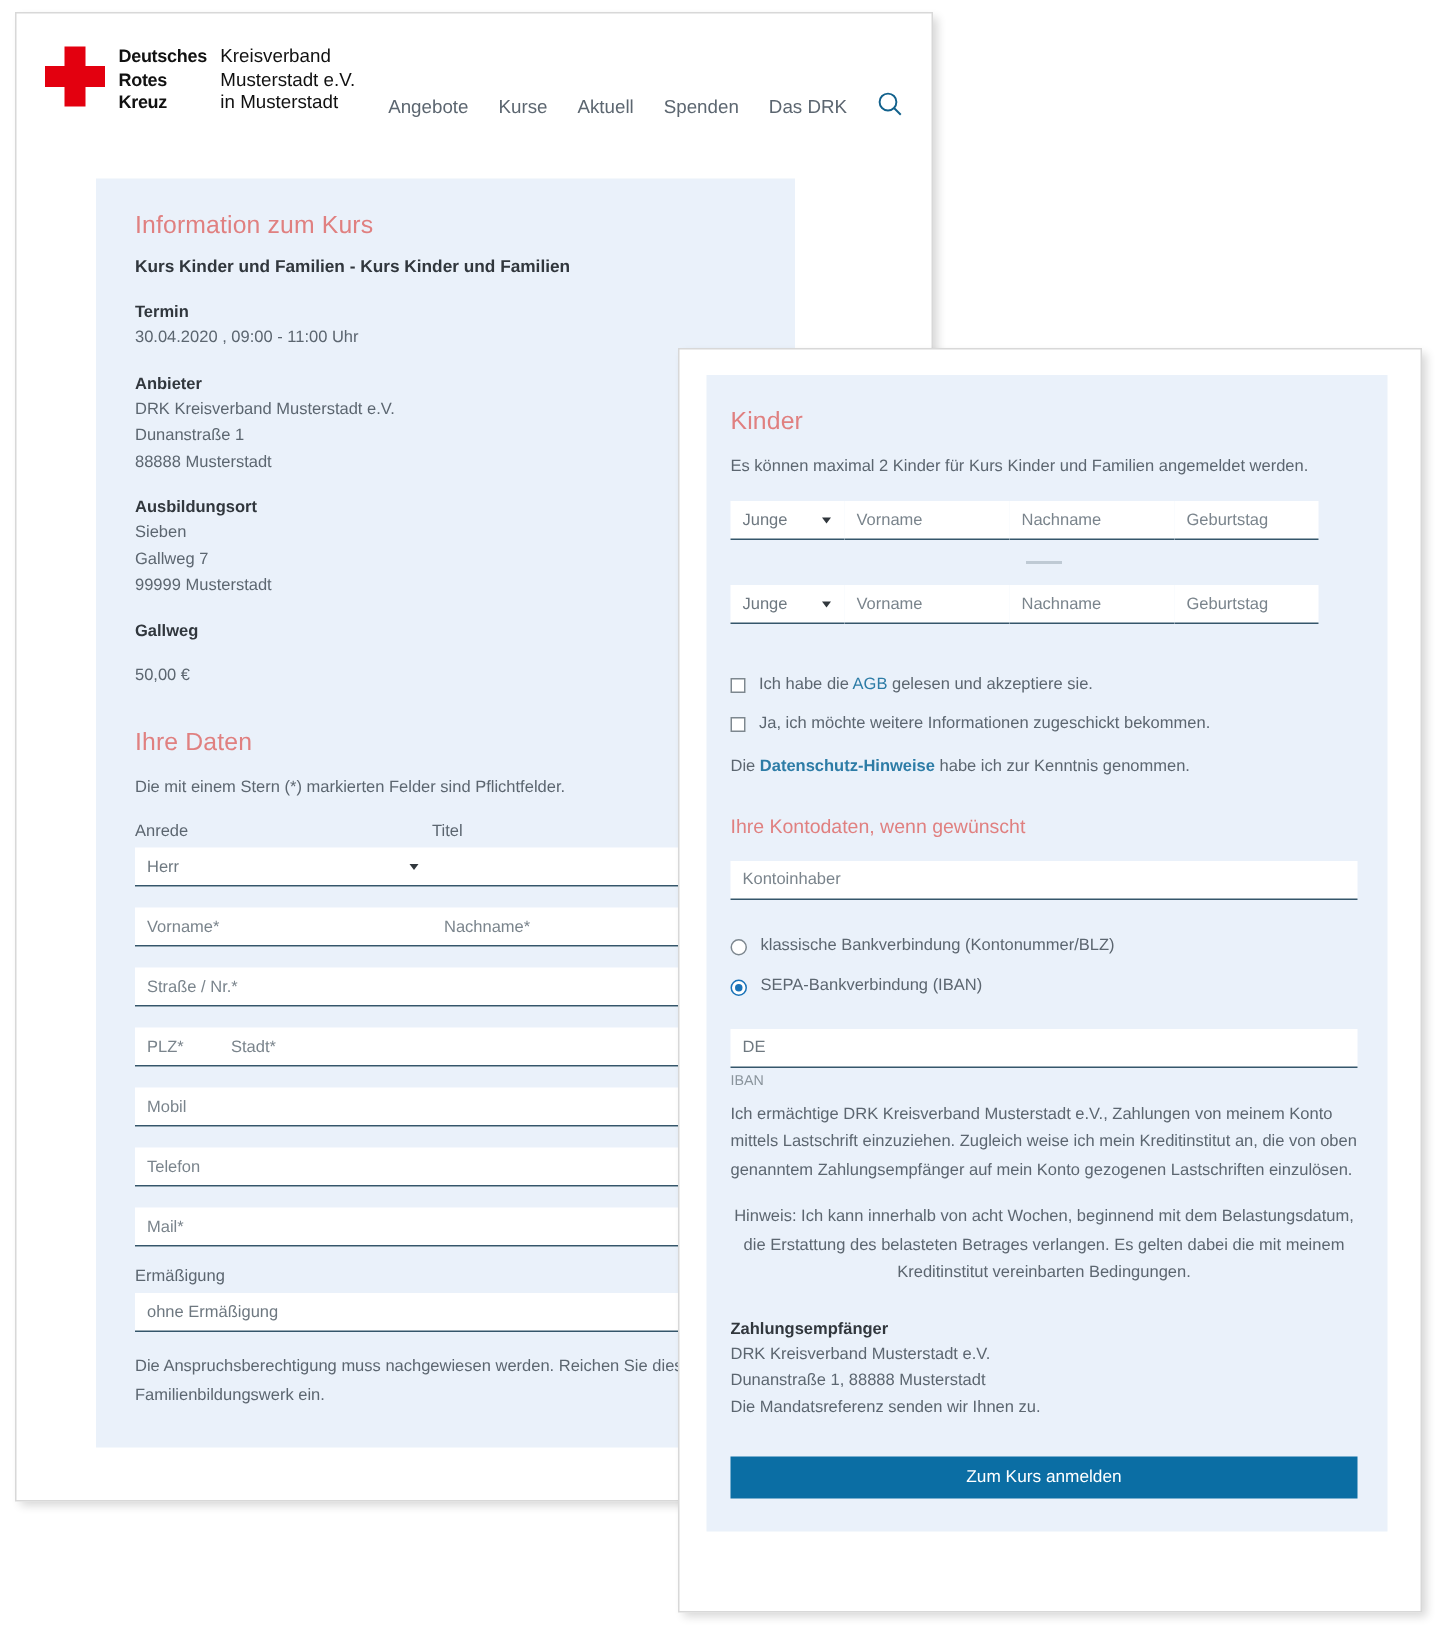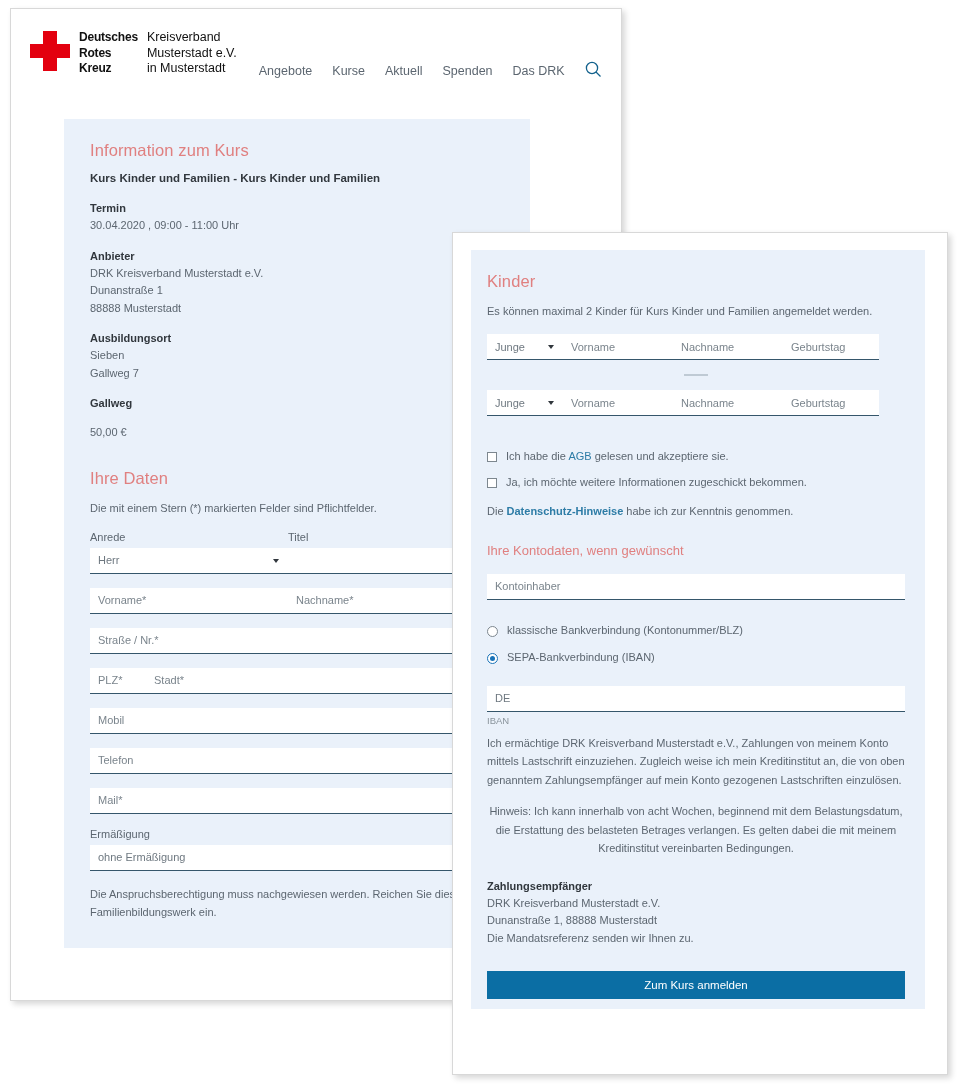--- a/index.html
+++ b/index.html
@@ -79,21 +79,21 @@
     display: flex;
     align-items: center;
   }
   .search-icon-wrap svg { display: block; }
 
   
   .panel {
     background: #eaf1fa;
   }
   #panel-left  { margin: 27px 91px 0 53px; padding: 22px 20px 26px 26px; }
-  #panel-right { margin: 17px 22px 0 18px; padding: 22px 20px 10px 16px; }
+  #panel-right { margin: 17px 22px 0 18px; padding: 22px 20px 22px 16px; }
 
   
   h2.section-title {
     font-size: 16.5px;
     font-weight: normal;
     color: #e08080;
     margin-bottom: 12px;
     letter-spacing: 0.1px;
   }
   h3.section-title-sm {
@@ -286,20 +286,21 @@
       <div class="field-label">Anbieter</div>
       <div class="field-value">DRK Kreisverband Musterstadt e.V.</div>
       <div class="field-value">Dunanstraße 1</div>
       <div class="field-value">88888 Musterstadt</div>
     </div>
 
     <div class="field-group">
       <div class="field-label">Ausbildungsort</div>
       <div class="field-value">Sieben</div>
       <div class="field-value">Gallweg 7</div>
+      <div class="field-value">99999 Musterstadt</div>
     </div>
 
     <div class="field-group">
       <div class="field-label">Gallweg</div>
       <div class="spacer-12"></div>
       <div class="field-value">50,00 €</div>
     </div>
 
     <div class="spacer-12"></div>
 

